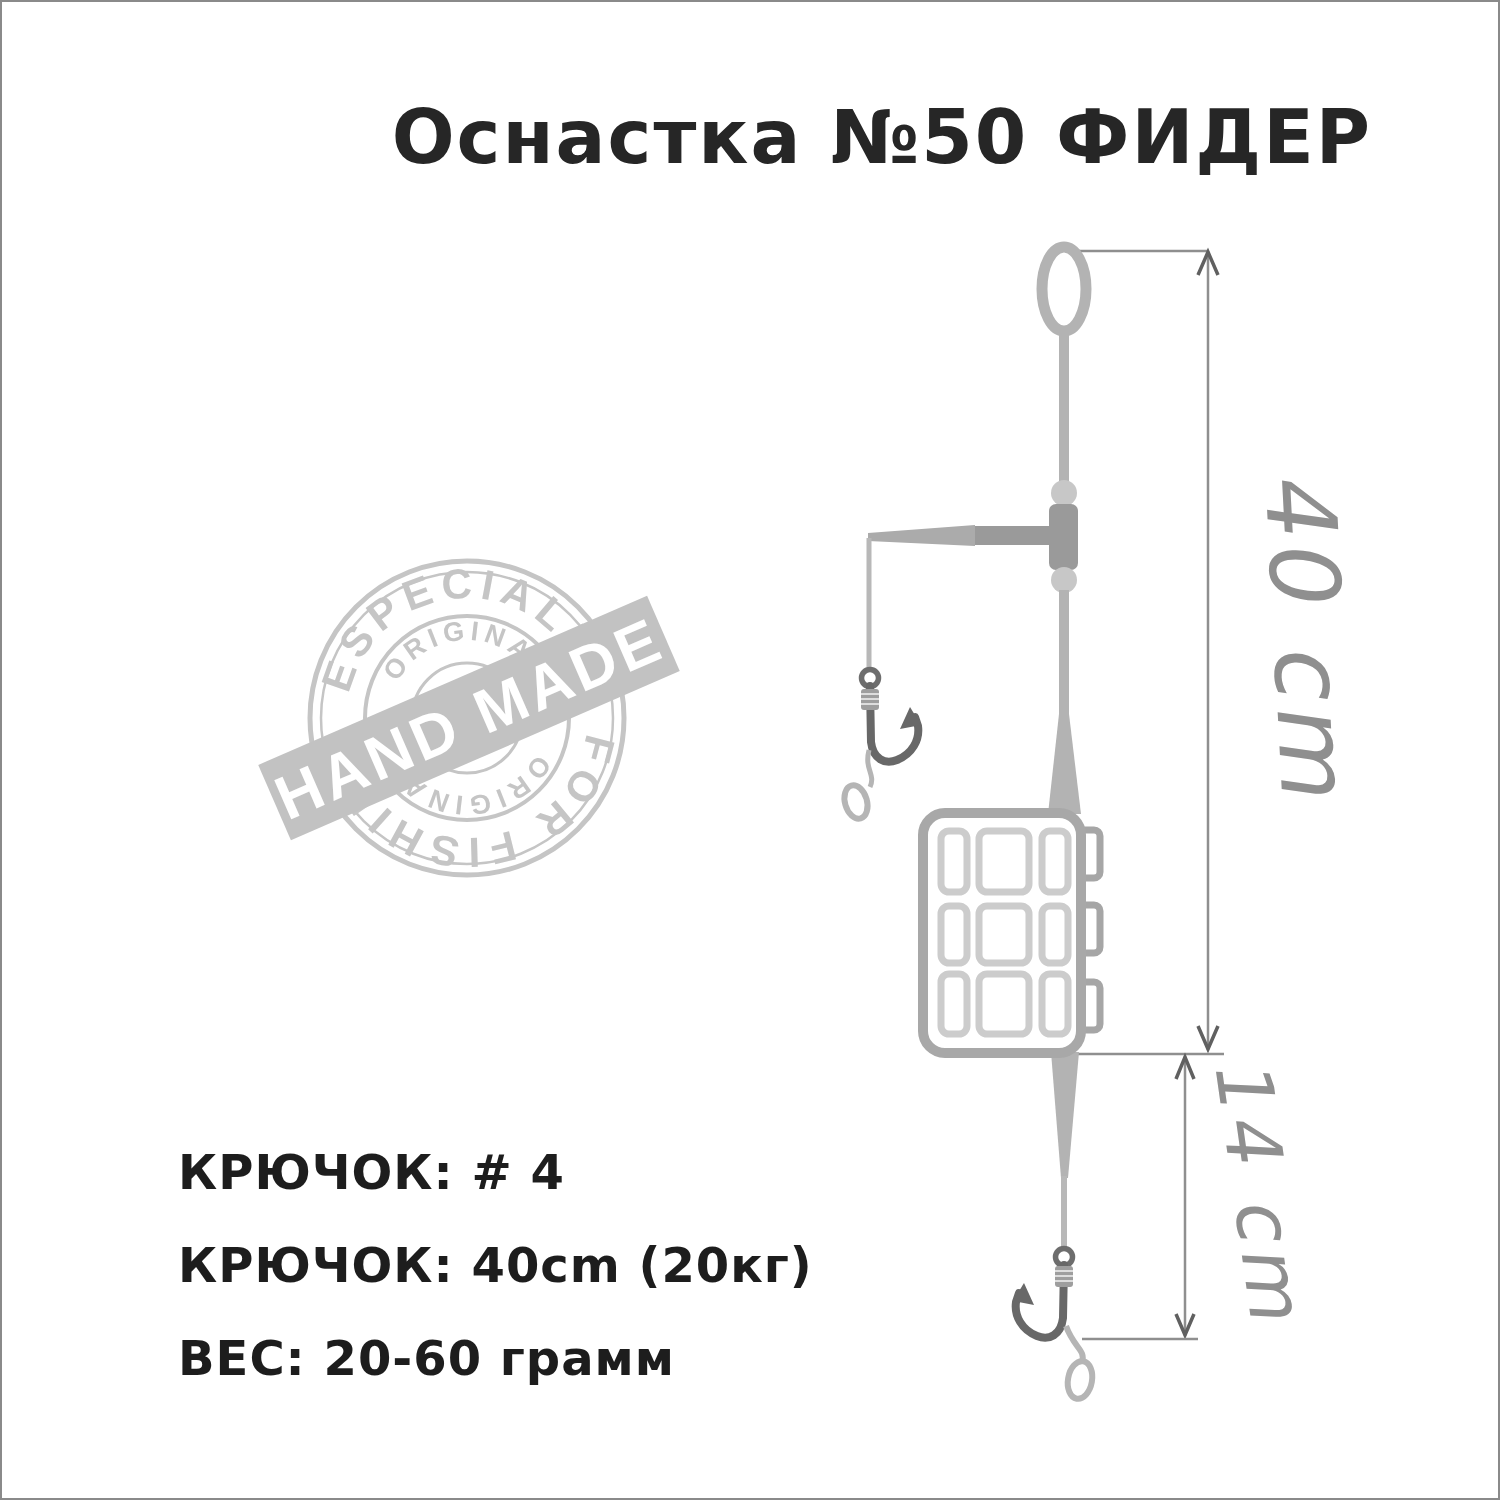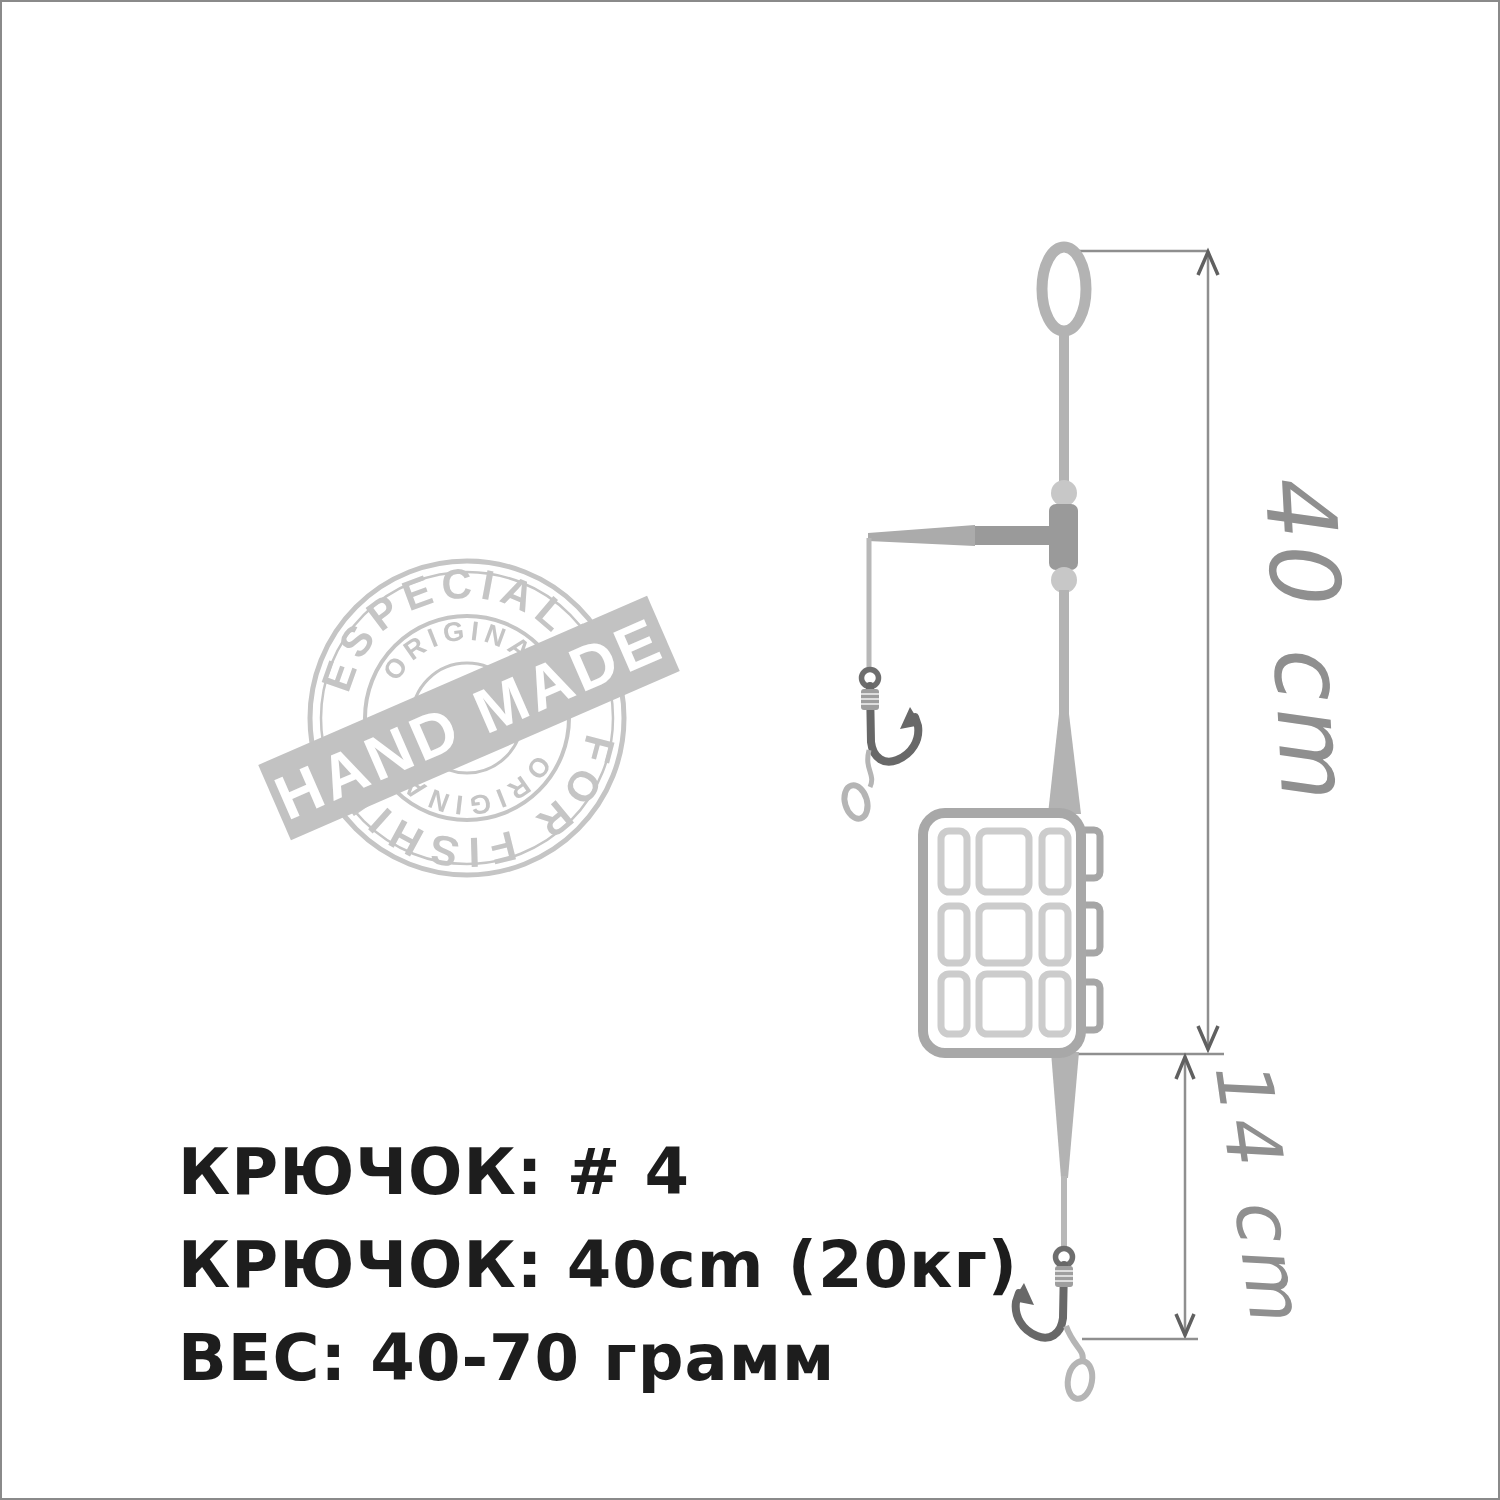--- a/index.html
+++ b/index.html
@@ -17,21 +17,21 @@
     top:92px;right:126px;
     font-size:74px;
     font-weight:bold;
     letter-spacing:2px;
     color:#262626;
     white-space:nowrap;
   }
   .specs{
     position:absolute;
     left:176px;top:1124px;
-    font-size:64px;
+    font-size:48px;
     font-weight:bold;
     letter-spacing:1px;
     color:#1d1d1d;
     line-height:93px;
     white-space:nowrap;
   }
   svg.diagram{position:absolute;left:0;top:0;}
   .dim-text{
     fill:#8f8f8f;
     font-style:italic;
@@ -48,25 +48,26 @@
     font-weight:bold;
     letter-spacing:4px;
     font-family:"Liberation Sans","DejaVu Sans",sans-serif;
   }
 </style>
 </head>
 <body>
 
 <div class="page">
 
+  <div class="title">Оснастка №50 ФИДЕР</div>
 
   <div class="specs">
     <div>КРЮЧОК: # 4</div>
     <div>КРЮЧОК: 40cm (20кг)</div>
-    <div>ВЕС: 40-70 грамм</div>
+    <div>ВЕС: 20-60 грамм</div>
   </div>
 
   <svg class="diagram" width="1500" height="1500" viewBox="0 0 1500 1500">
 
     <g transform="translate(465,716)">
       <defs>
         <path id="arcTopOuter" d="M -120,0 A 120,120 0 0 1 120,0" fill="none"></path>
         <path id="arcBottomOuter" d="M 120,0 A 120,120 0 0 1 -120,0" fill="none"></path>
         <path id="arcTopInner" d="M -78,0 A 78,78 0 0 1 78,0" fill="none"></path>
         <path id="arcBottomInner" d="M 78,0 A 78,78 0 0 1 -78,0" fill="none"></path>

